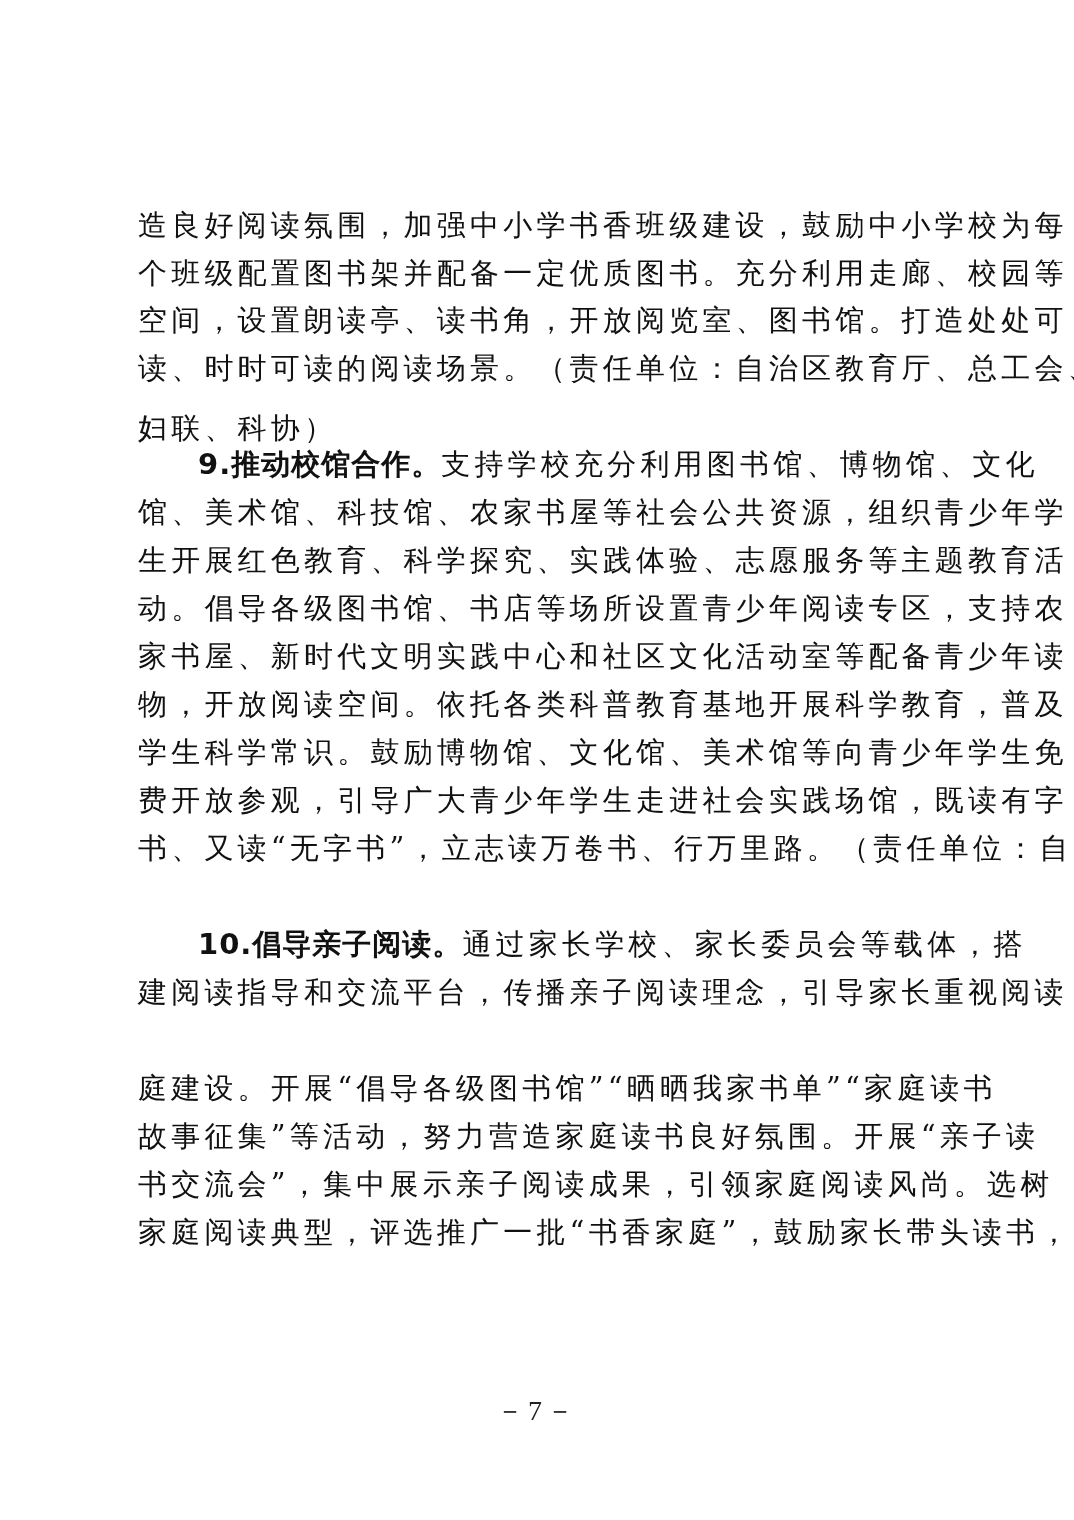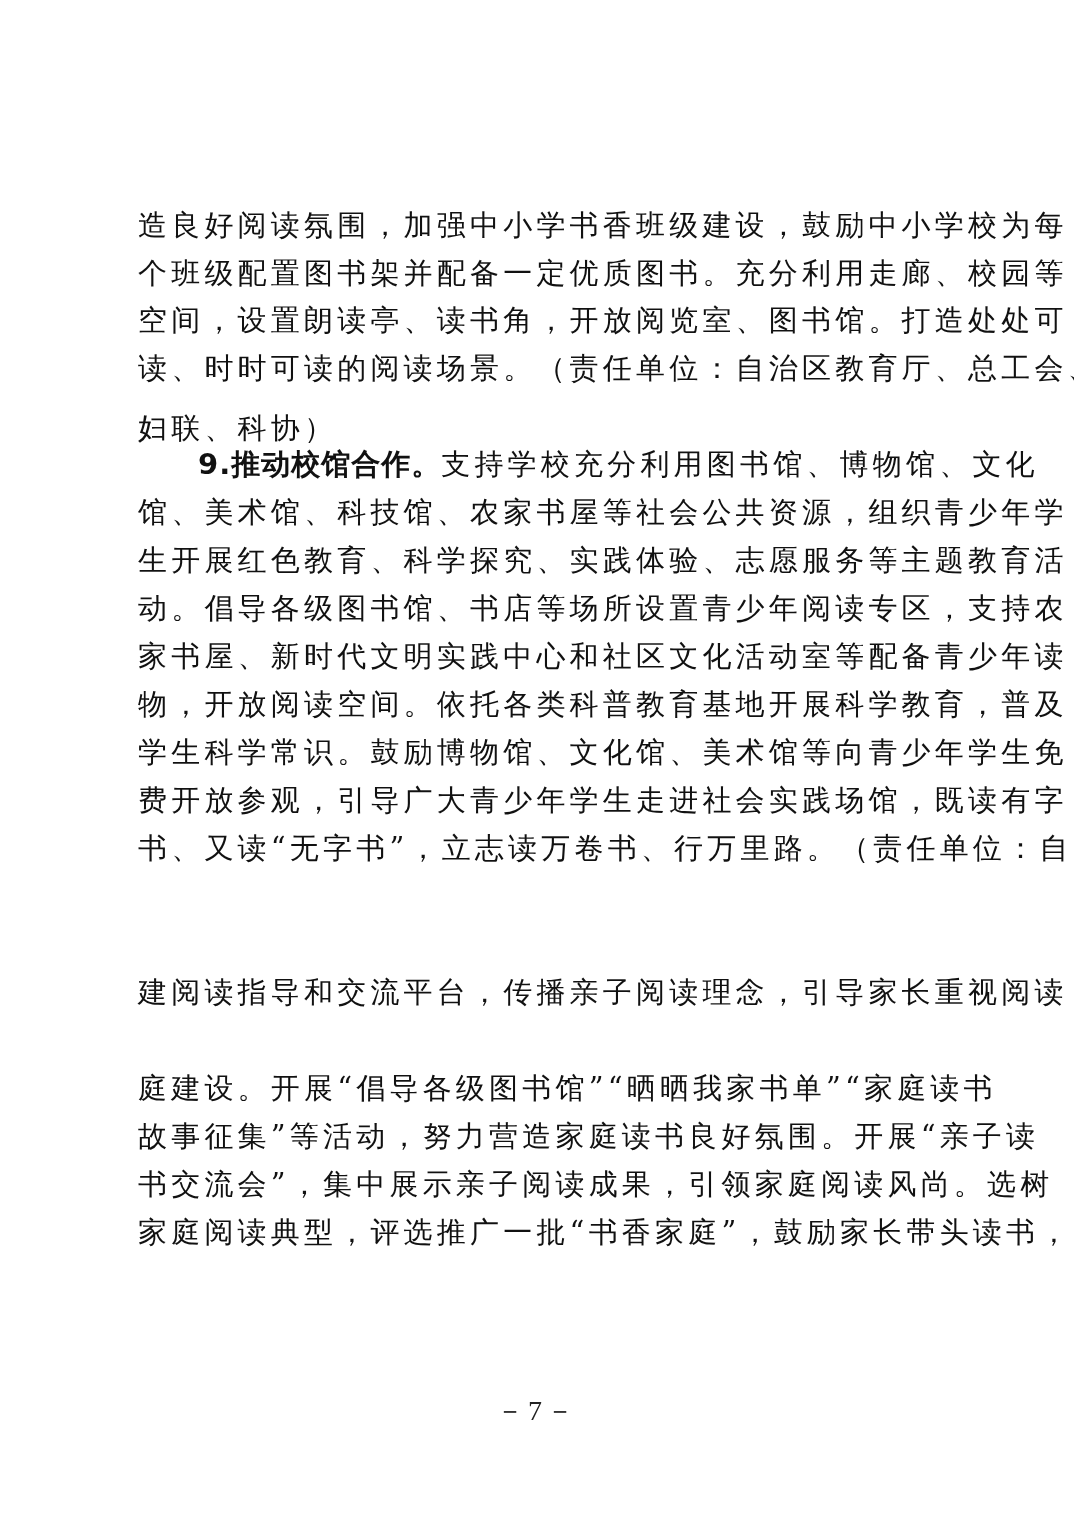--- a/index.html
+++ b/index.html
@@ -74,20 +74,21 @@
   <div class="line indent" style="top:440px"><span class="heading">9.推动校馆合作。</span><span>支持学校充分利用图书馆、博物馆、文化</span></div>
   <div class="line" style="top:488px">馆、美术馆、科技馆、农家书屋等社会公共资源，组织青少年学</div>
   <div class="line" style="top:536px">生开展红色教育、科学探究、实践体验、志愿服务等主题教育活</div>
   <div class="line" style="top:584px">动。倡导各级图书馆、书店等场所设置青少年阅读专区，支持农</div>
   <div class="line" style="top:632px">家书屋、新时代文明实践中心和社区文化活动室等配备青少年读</div>
   <div class="line" style="top:680px">物，开放阅读空间。依托各类科普教育基地开展科学教育，普及</div>
   <div class="line" style="top:728px">学生科学常识。鼓励博物馆、文化馆、美术馆等向青少年学生免</div>
   <div class="line" style="top:776px">费开放参观，引导广大青少年学生走进社会实践场馆，既读有字</div>
   <div class="line" style="top:824px">书、又读“无字书”，立志读万卷书、行万里路。（责任单位：自</div>
 
+  <div class="line indent" style="top:920px"><span class="heading">10.倡导亲子阅读。</span><span>通过家长学校、家长委员会等载体，搭</span></div>
   <div class="line" style="top:968px">建阅读指导和交流平台，传播亲子阅读理念，引导家长重视阅读</div>
   <div class="line" style="top:1064px">庭建设。开展“倡导各级图书馆”“晒晒我家书单”“家庭读书</div>
   <div class="line" style="top:1112px">故事征集”等活动，努力营造家庭读书良好氛围。开展“亲子读</div>
   <div class="line" style="top:1160px">书交流会”，集中展示亲子阅读成果，引领家庭阅读风尚。选树</div>
   <div class="line" style="top:1208px">家庭阅读典型，评选推广一批“书香家庭”，鼓励家长带头读书，</div>
 
   <div class="page-number">－7－</div>
 </div>
 
 </body></html>

